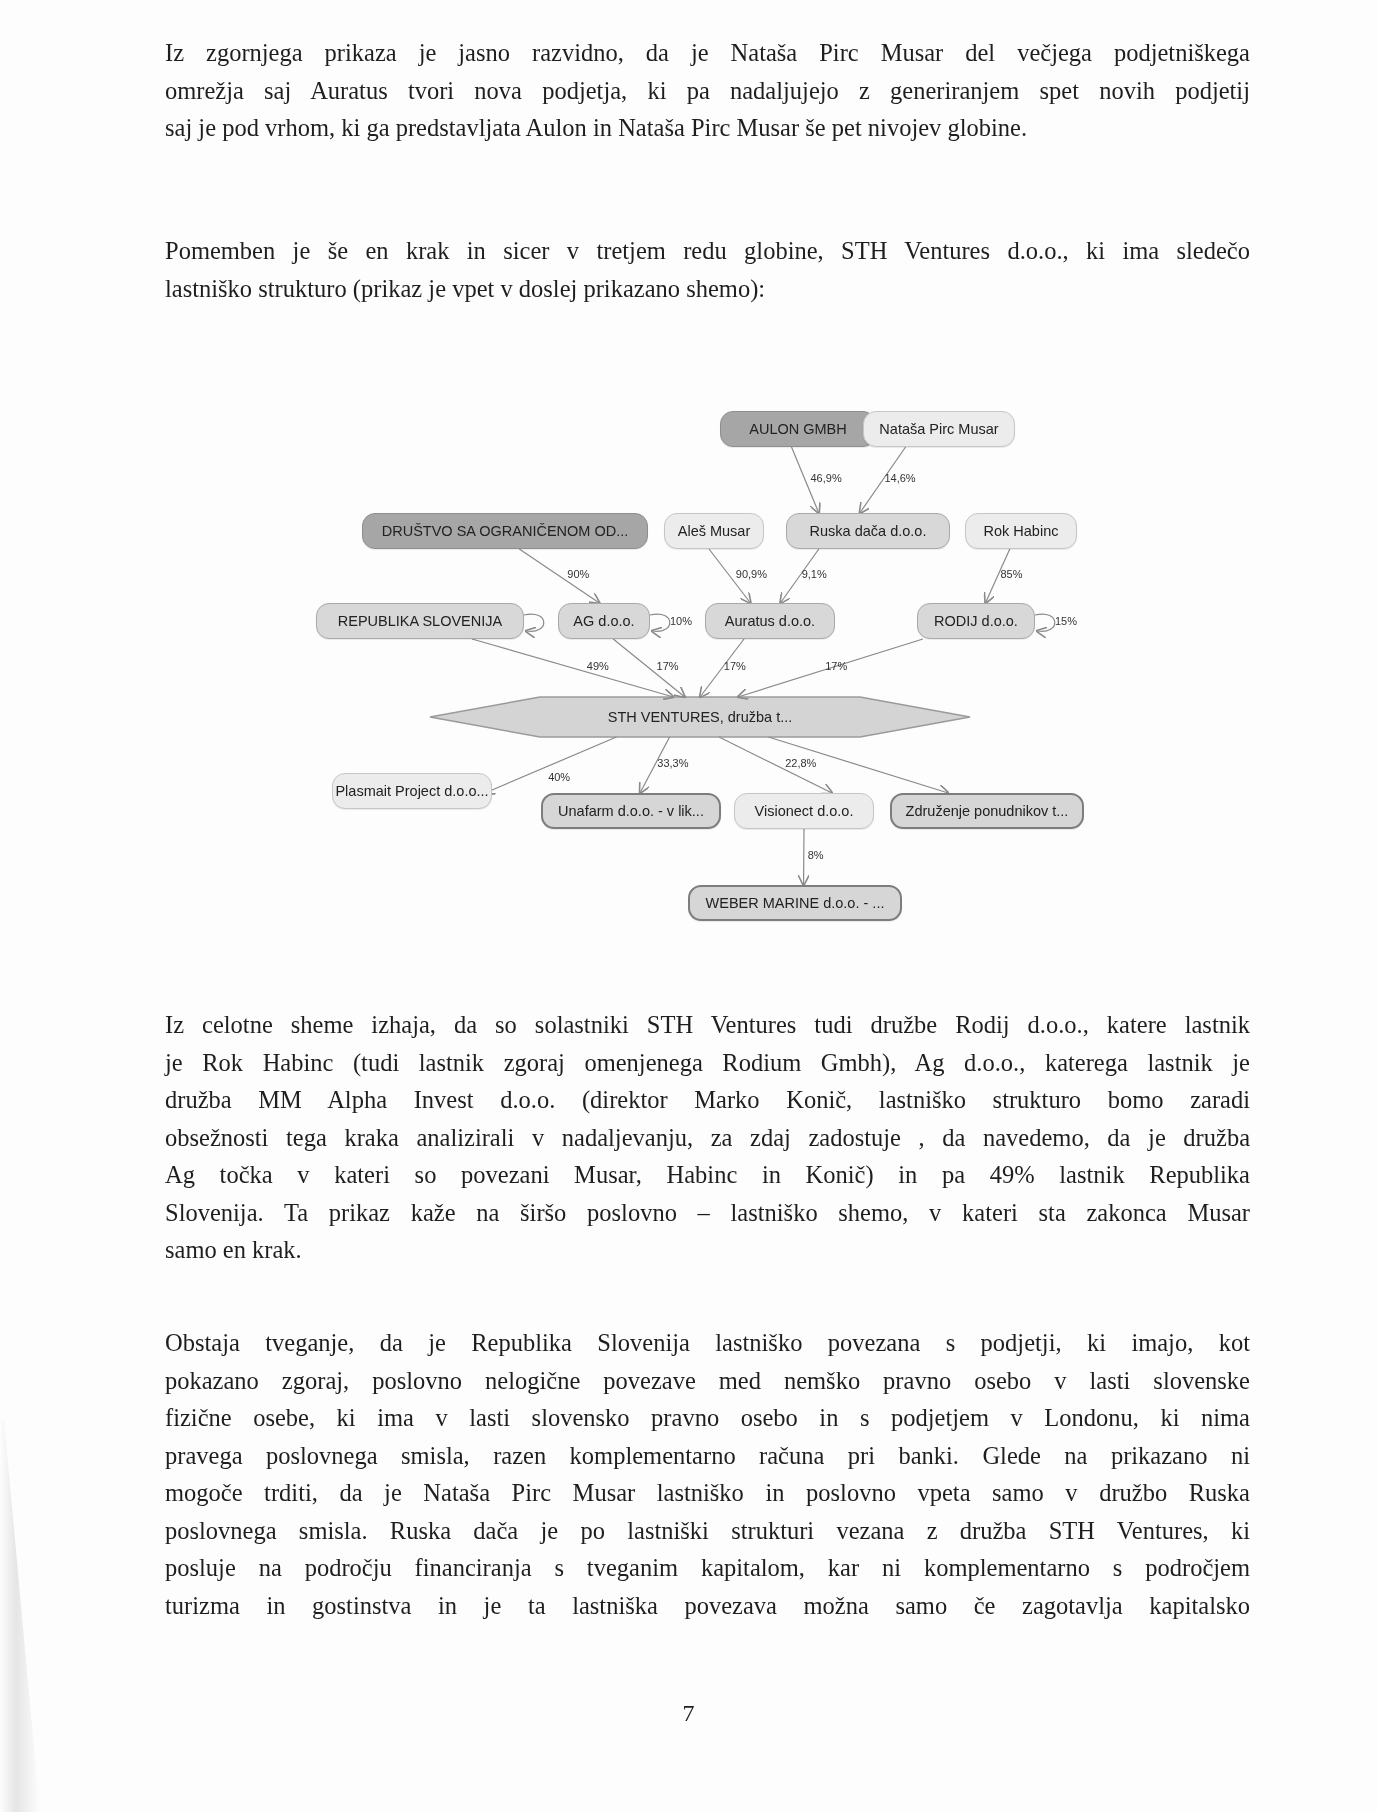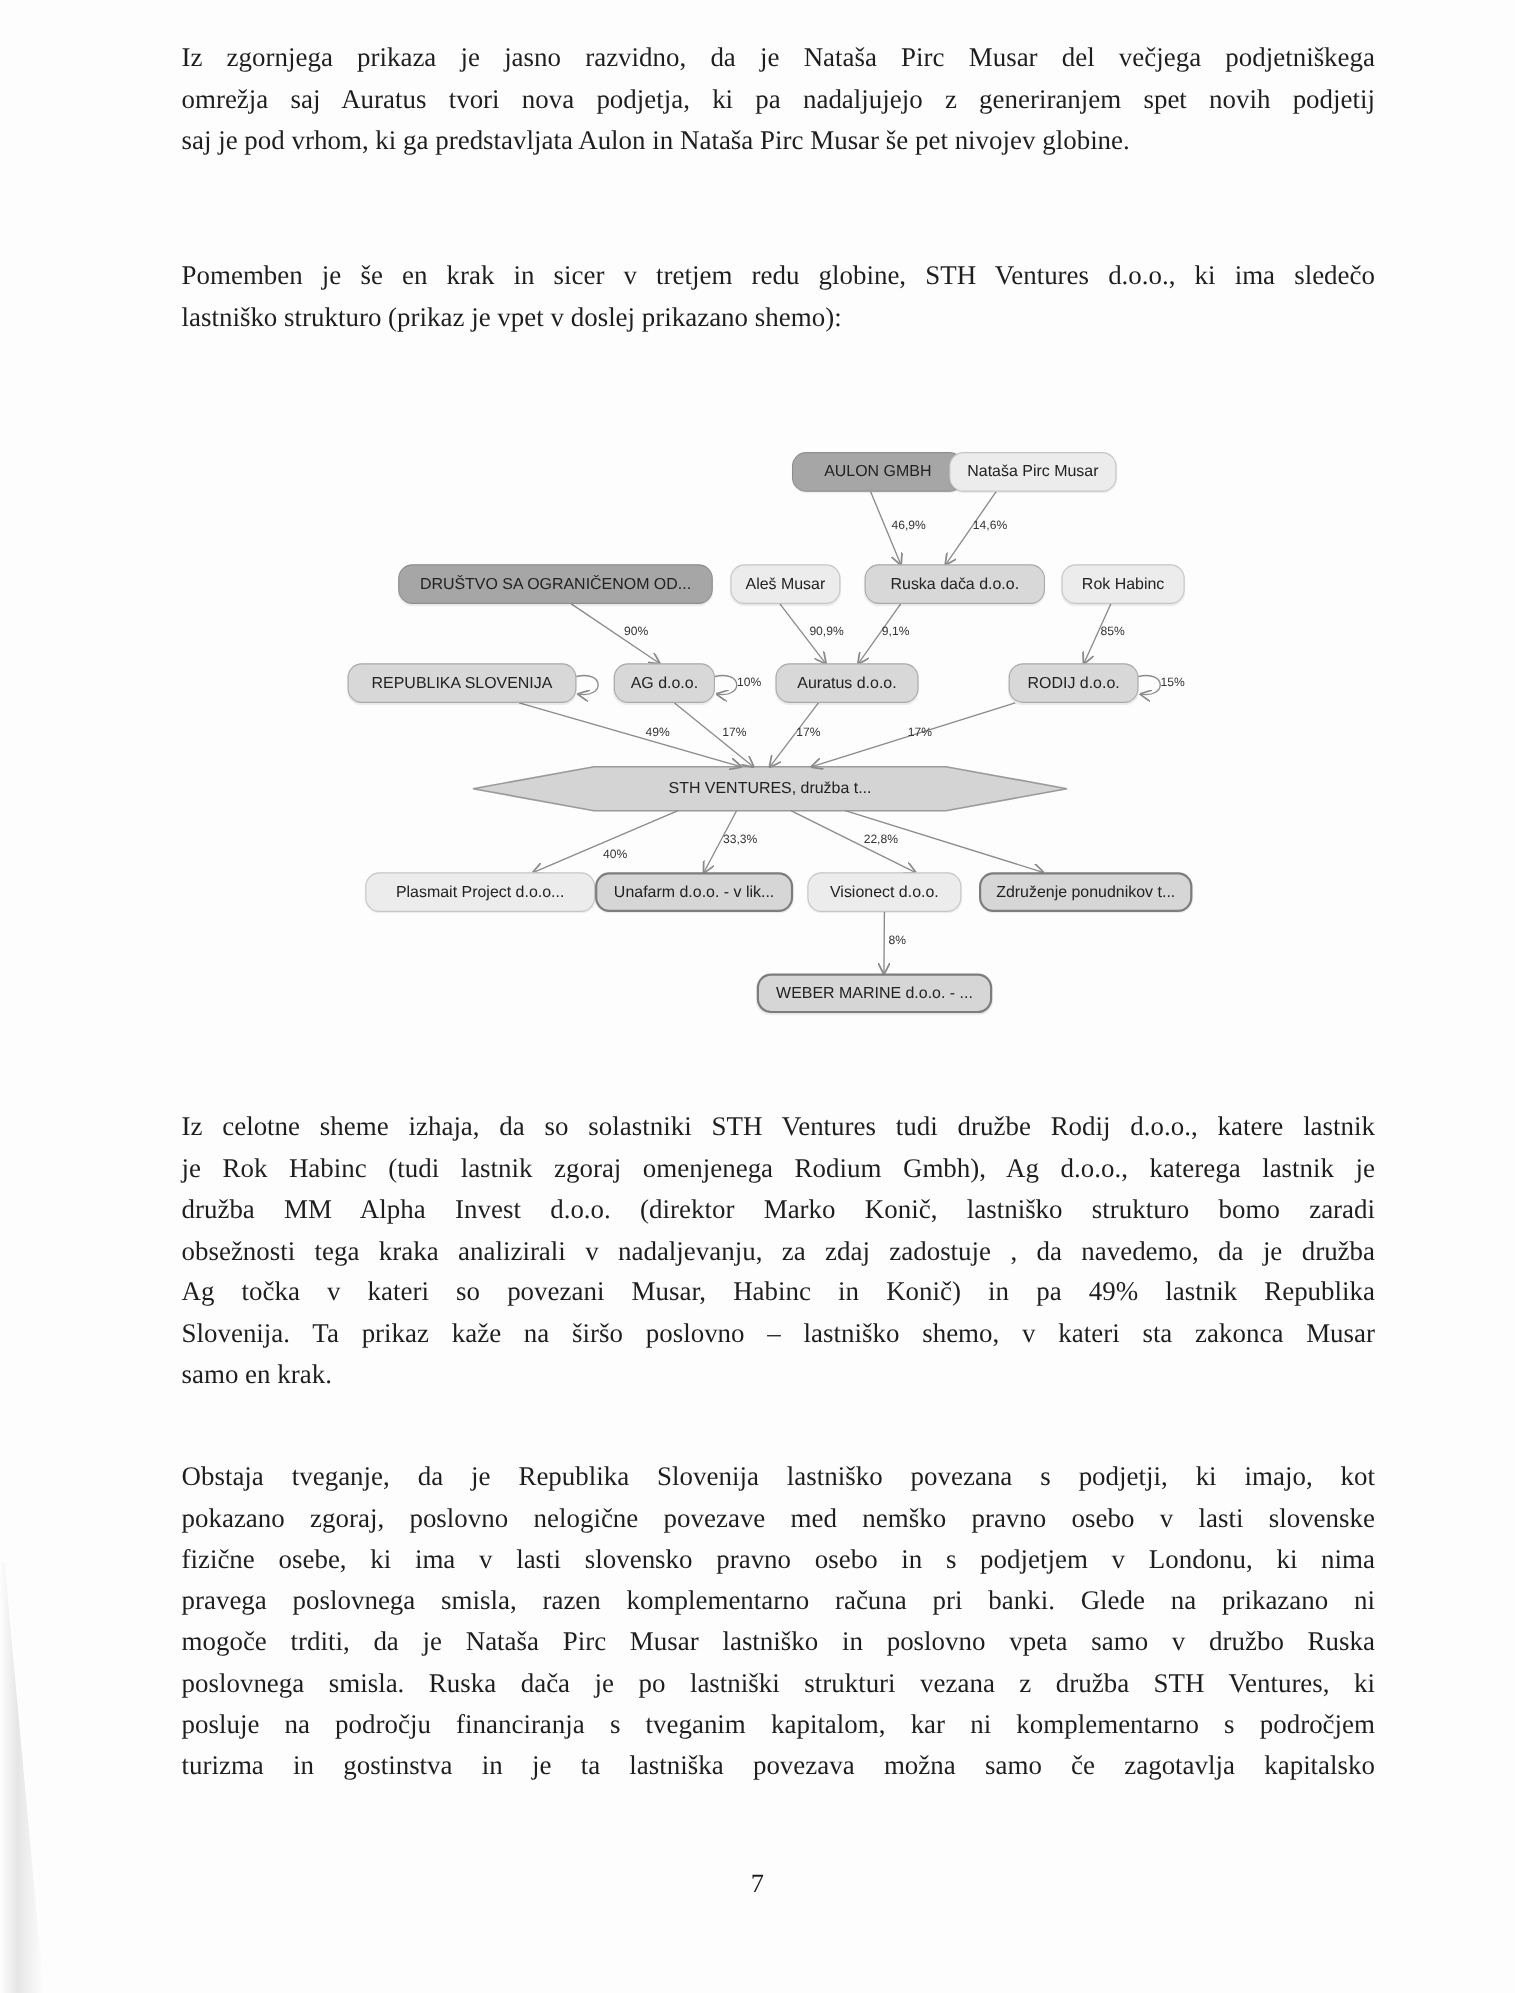--- a/index.html
+++ b/index.html
@@ -103,21 +103,21 @@
       <div class="node light" style="left: 563px; top: 16px; width: 152px;">Nataša Pirc Musar</div>
       <div class="node dark" style="left: 62px; top: 118px; width: 286px;">DRUŠTVO SA OGRANIČENOM OD...</div>
       <div class="node light" style="left: 364px; top: 118px; width: 100px;">Aleš Musar</div>
       <div class="node mid" style="left: 486px; top: 118px; width: 164px;">Ruska dača d.o.o.</div>
       <div class="node light" style="left: 665px; top: 118px; width: 112px;">Rok Habinc</div>
       <div class="node mid" style="left: 16px; top: 208px; width: 208px;">REPUBLIKA SLOVENIJA</div>
       <div class="node mid" style="left: 258px; top: 208px; width: 92px;">AG d.o.o.</div>
       <div class="node mid" style="left: 405px; top: 208px; width: 130px;">Auratus d.o.o.</div>
       <div class="node mid" style="left: 617px; top: 208px; width: 118px;">RODIJ d.o.o.</div>
       <div class="node hexagon" style="left: 210px; top: 304px; width: 380px;">STH VENTURES, družba t...</div>
-      <div class="node light" style="left: 32px; top: 398px; width: 209px;">Plasmait Project d.o.o...</div>
+      <div class="node light" style="left: 32px; top: 378px; width: 160px;">Plasmait Project d.o.o...</div>
       <div class="node outlined" style="left: 241px; top: 398px; width: 180px;">Unafarm d.o.o. - v lik...</div>
       <div class="node light" style="left: 434px; top: 398px; width: 140px;">Visionect d.o.o.</div>
       <div class="node outlined" style="left: 590px; top: 398px; width: 194px;">Združenje ponudnikov t...</div>
       <div class="node outlined" style="left: 388px; top: 490px; width: 214px;">WEBER MARINE d.o.o. - ...</div>
     </div>
   <div id="labels-layer">
       <div class="edge-label" style="left: 510.515px; top: 77px;">46,9%</div>
       <div class="edge-label" style="left: 584.392px; top: 77px;">14,6%</div>
       <div class="edge-label" style="left: 267.355px; top: 173px;">90%</div>
       <div class="edge-label" style="left: 435.825px; top: 173px;">90,9%</div>

